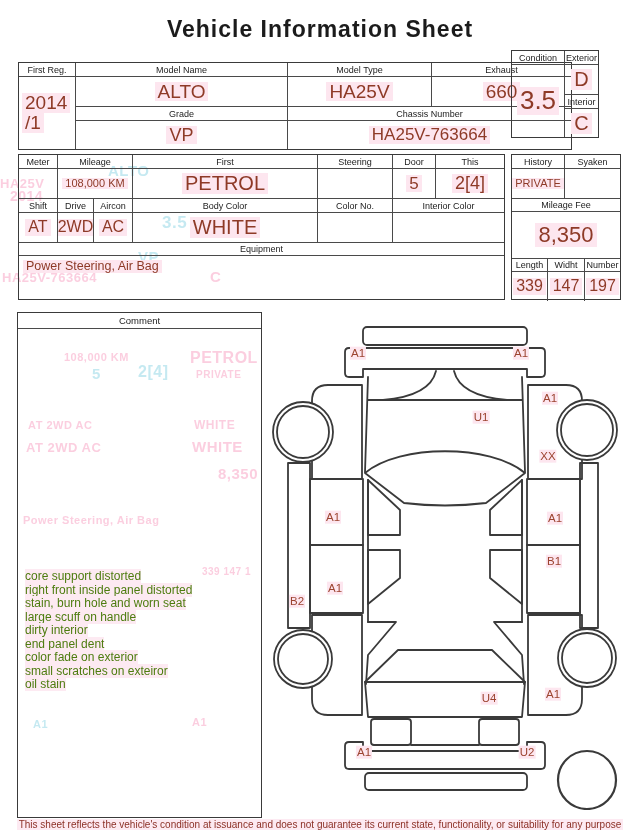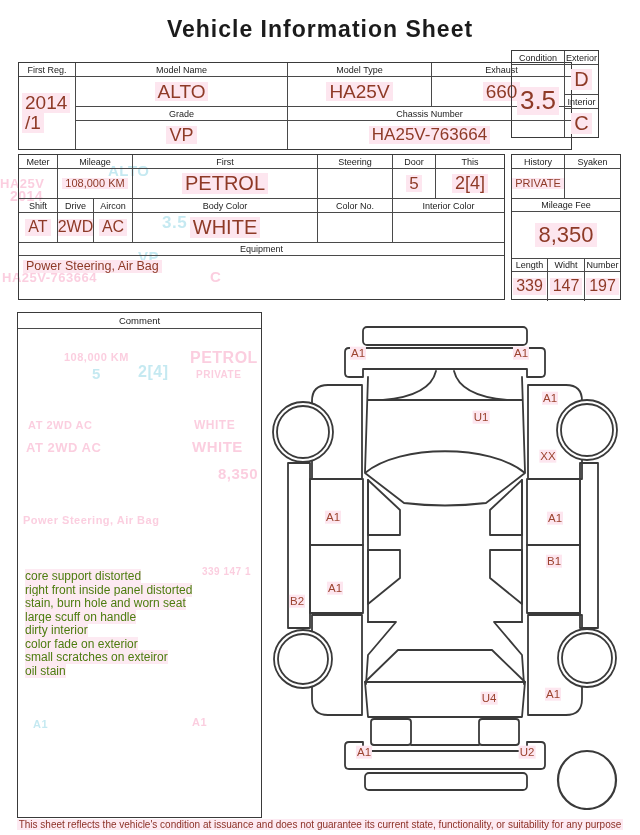--- a/index.html
+++ b/index.html
@@ -226,20 +226,21 @@
 
   <div class="box" style="left:17px;top:312px;width:245px;height:506px;">
     <div class="sec-hdr">Comment</div>
     <div style="height:238px;"></div>
     <div class="note-lines">
       <div class="note-line"><span class="hl2">core support distorted</span></div>
       <div class="note-line"><span class="hl2">right front inside panel distorted</span></div>
       <div class="note-line"><span class="hl2">stain, burn hole and worn seat</span></div>
       <div class="note-line"><span class="hl2">large scuff on handle</span></div>
       <div class="note-line"><span class="hl2">dirty interior</span></div>
+      <div class="note-line"><span class="hl2">end panel dent</span></div>
       <div class="note-line"><span class="hl2">color fade on exterior</span></div>
       <div class="note-line"><span class="hl2">small scratches on exteiror</span></div>
       <div class="note-line"><span class="hl2">oil stain</span></div>
     </div>
   </div>
 
   <div class="diagram">
     <svg width="370" height="500" viewBox="0 0 370 500">
       <g stroke="#3a3a3a" fill="none" stroke-width="1.8" stroke-linejoin="round" stroke-linecap="round">
 

